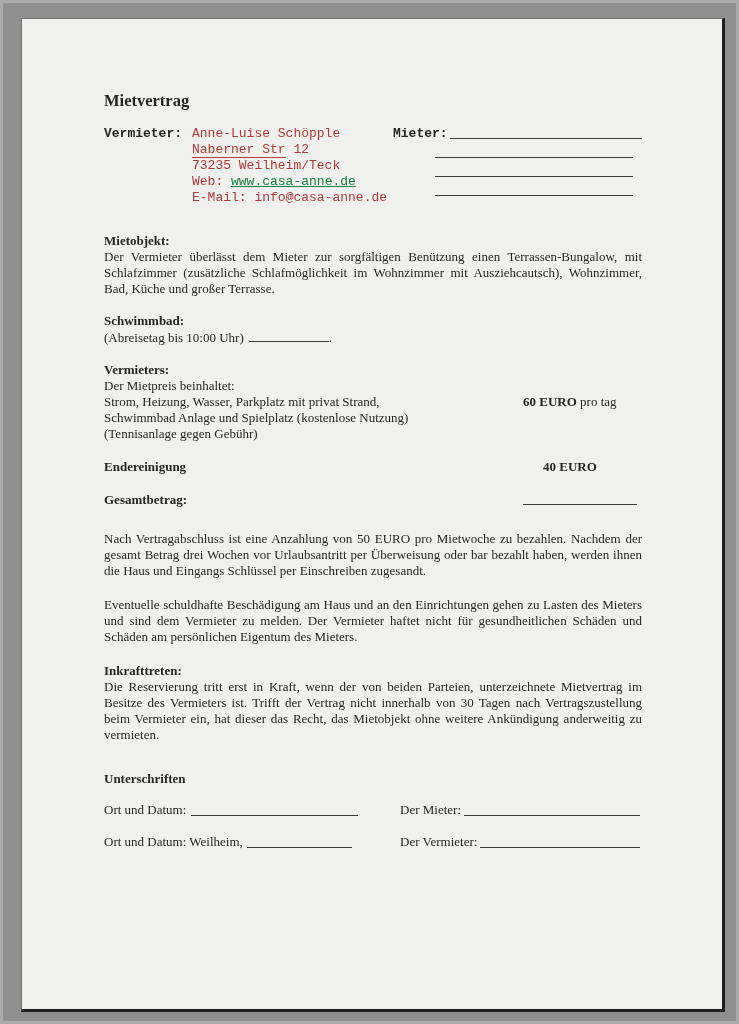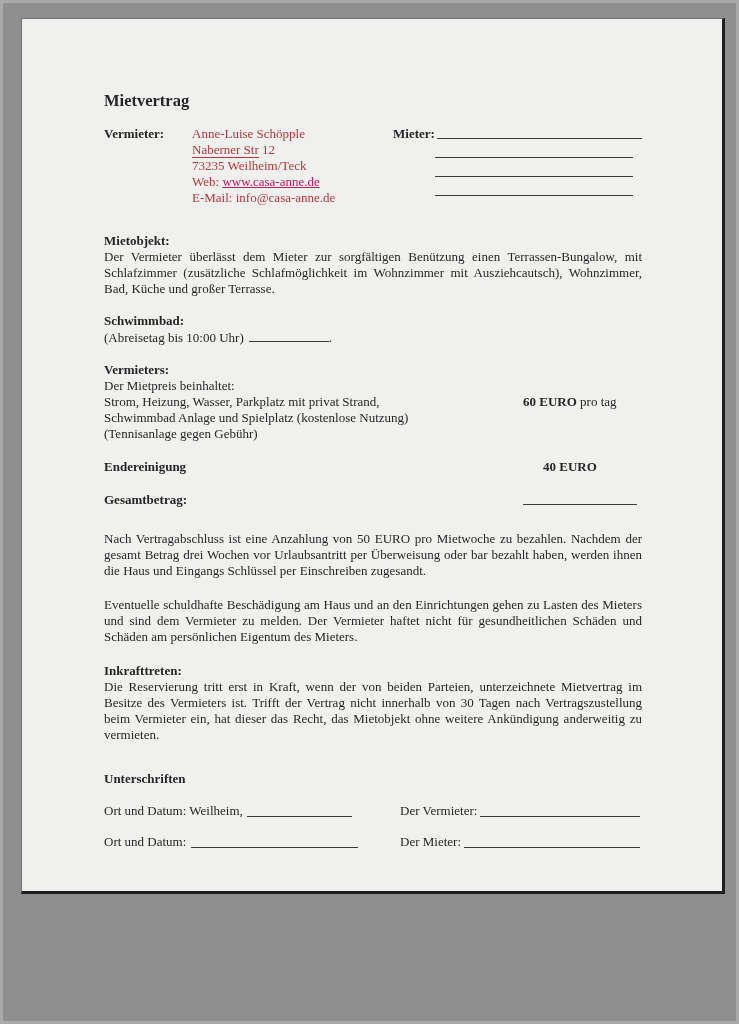--- a/index.html
+++ b/index.html
@@ -9,39 +9,39 @@
     font-family:"Liberation Serif","DejaVu Serif",serif;
     color:#262626;
   }
   .frame {
     position:absolute; inset:0;
     background:#8f8f8f;
     border:3px solid #a9a9a9;
   }
   .page {
     position:absolute; left:18px; top:15px;
-    width:704px; height:876px;
+    width:704px; height:994px;
     background:#f0f0ee;
     border-top:1px solid #747474;
     border-left:1px solid #747474;
     border-right:3px solid #1f1f1f;
     border-bottom:3px solid #1f1f1f;
     padding:74px 80px 0 82px;
     font-size:13px; line-height:16px;
   }
   .title { font-size:16.5px; font-weight:bold; margin-bottom:17px; }
   b, .bold { font-weight:bold; }
 
   
-  .parties { display:flex; margin-top:10px; }
+  .parties { display:flex; margin-top:10px;font-family:Liberation Mono, monospace; }
   .v-label { width:88px; font-weight:bold; }
   .v-address { width:201px; }
   .red  { color:#b13a3a; }
   .red-underline { border-bottom:1px solid #b13a3a; }
-  .link { color:#be185d; text-decoration:underline; }
+  .link { color:#15803d; text-decoration:underline; }
   .m-block { flex:1; }
   .m-row1 { display:flex; }
   .m-label { font-weight:bold; white-space:nowrap; }
   .fill { display:inline-block; border-bottom:1px solid #3c3c3c; height:13px; vertical-align:baseline; }
   .m-row1 .fill { flex:1; margin-left:2px; }
   .m-line { height:19px; padding-left:42px; }
   .m-line .fill { width:198px; height:16px; }
 
   
   .section-h { font-weight:bold; }
@@ -135,36 +135,36 @@
 
     <div class="para2 just">Eventuelle schuldhafte Beschädigung am Haus und an den Einrichtungen gehen zu Lasten des Mieters und sind dem Vermieter zu melden. Der Vermieter haftet nicht für gesundheitlichen Schäden und Schäden am persönlichen Eigentum des Mieters.</div>
 
     <div class="sec-inkraft">
       <div class="section-h">Inkrafttreten:</div>
       <div class="just">Die Reservierung tritt erst in Kraft, wenn der von beiden Parteien, unterzeichnete Mietvertrag im Besitze des Vermieters ist. Trifft der Vertrag nicht innerhalb von 30 Tagen nach Vertragszustellung beim Vermieter ein, hat dieser das Recht, das Mietobjekt ohne weitere Ankündigung anderweitig zu vermieten.</div>
     </div>
 
     <div class="sec-unterschriften">Unterschriften</div>
 
+    <div class="sig-row">
+      <div class="sig-left">
+        <span class="sig-text">Ort und Datum:</span>
+          <span class="fill w167"></span>
+      </div>
+      <div class="sig-right">
+        <span class="sig-text">Der Mieter:</span>
+          <span class="fill sig-fill-grow"></span>
+      </div>
+    </div>
+
     <div class="sig-row first">
       <div class="sig-left">
         <span class="sig-text">Ort und Datum: Weilheim,</span>
           <span class="fill w105"></span>
       </div>
       <div class="sig-right">
         <span class="sig-text">Der Vermieter:</span>
           <span class="fill sig-fill-grow"></span>
       </div>
     </div>
 
-    <div class="sig-row">
-      <div class="sig-left">
-        <span class="sig-text">Ort und Datum:</span>
-          <span class="fill w167"></span>
-      </div>
-      <div class="sig-right">
-        <span class="sig-text">Der Mieter:</span>
-          <span class="fill sig-fill-grow"></span>
-      </div>
-    </div>
-
   </div>
 </div>
 
 </body></html>

